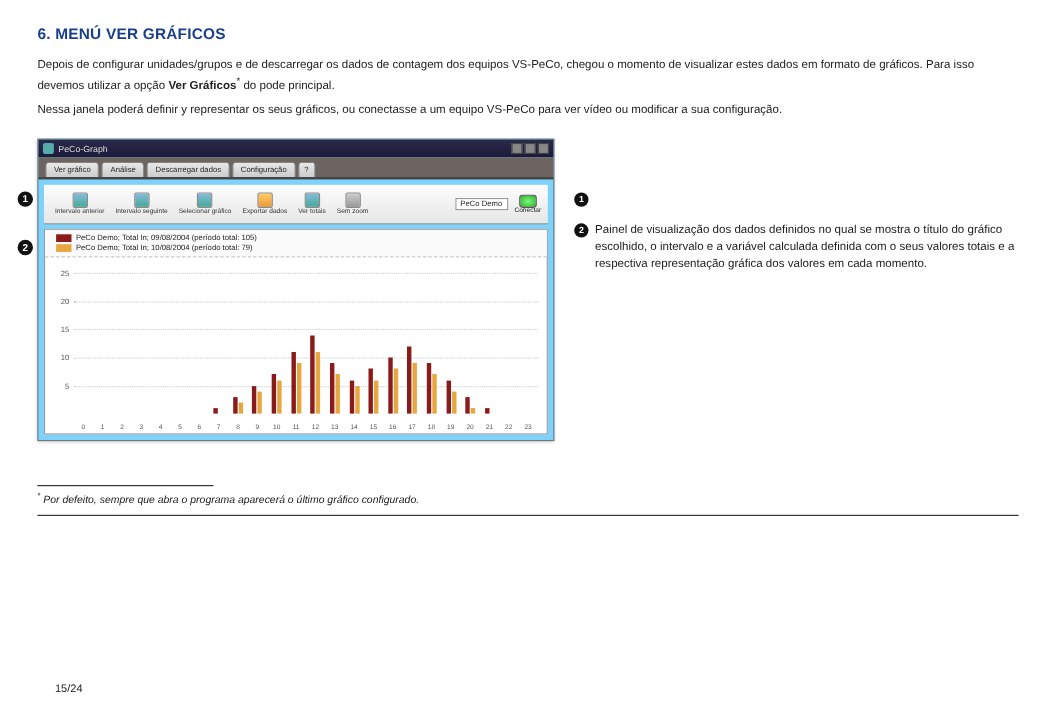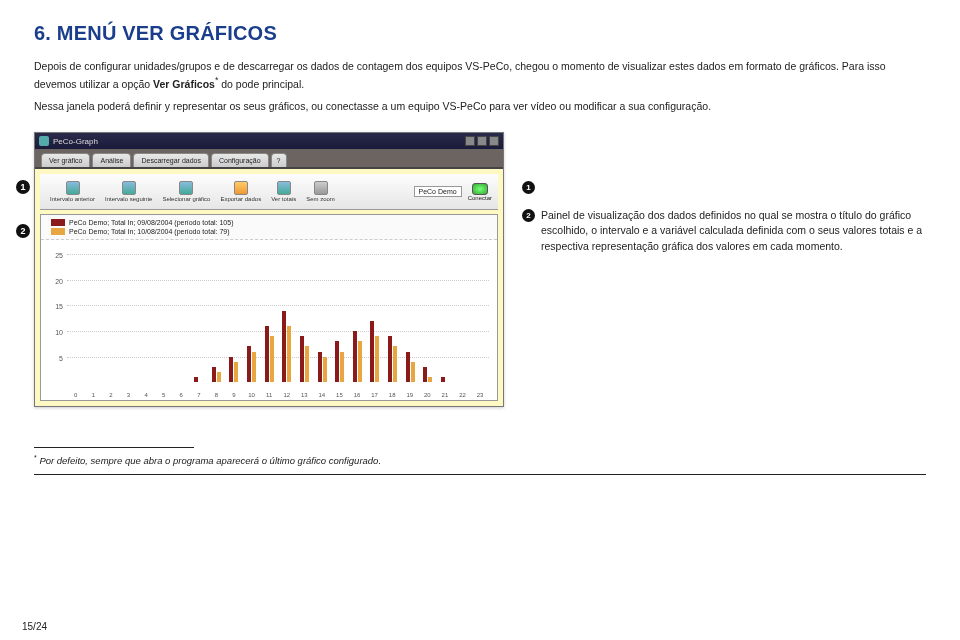--- a/index.html
+++ b/index.html
@@ -1,31 +1,31 @@
 <!DOCTYPE html>
 <html><head>
 <meta charset="utf-8">
 <style>
   * { box-sizing: border-box; margin: 0; padding: 0; }
   html, body { width: 960px; height: 640px; font-family: Arial, Helvetica, sans-serif; background: #fff; color: #222; }
   .page { padding: 22px 34px 10px 34px; position: relative; height: 100%; }
-  h1 { color: #1a3e8c; font-size: 20px; font-weight: bold; margin-bottom: 14px; letter-spacing: 0.2px; }
+  h1 { color: #1a3e8c; font-size: 14px; font-weight: bold; margin-bottom: 14px; letter-spacing: 0.2px; }
   p { font-size: 10.5px; line-height: 1.45; margin-bottom: 7px; color: #222; }
   .bold { font-weight: bold; }
 
   .figure-row { display: flex; align-items: flex-start; gap: 18px; margin-top: 18px; }
   .figure-col { position: relative; width: 470px; flex-shrink: 0; }
   .desc-col { flex: 1; padding-top: 48px; }
 
   .marker { position: absolute; width: 14px; height: 14px; background: #111; color: #fff; border-radius: 50%; font-size: 9px; display: flex; align-items: center; justify-content: center; font-weight: bold; }
   .m1 { left: -18px; top: 48px; }
   .m2 { left: -18px; top: 92px; }
 
   
-  .app-window { width: 470px; border: 1px solid #777; background: #fef9c3; box-shadow: 0 1px 3px rgba(0,0,0,0.2); }
+  .app-window { width: 470px; border: 1px solid #777; background: #7dd3fc; box-shadow: 0 1px 3px rgba(0,0,0,0.2); }
   .titlebar { background: linear-gradient(#2a2a4a,#1a1a3a); height: 16px; display: flex; align-items: center; justify-content: space-between; padding: 0 4px; }
   .titlebar .ticon { width: 10px; height: 10px; background: #5aa; border-radius: 2px; }
   .titlebar .tname { color: #ddd; font-size: 8px; flex: 1; padding-left: 4px; }
   .titlebar .wbtn { width: 10px; height: 10px; background: #888; margin-left: 2px; border: 1px solid #444; }
 
   .tabbar { background: #6b6460; height: 20px; display: flex; align-items: flex-end; gap: 2px; padding: 2px 6px 0 6px; border-bottom: 2px solid #444; }
   .tab { background: linear-gradient(#e8e8e8,#ccc); border: 1px solid #888; border-bottom: none; border-radius: 4px 4px 0 0; font-size: 7px; padding: 3px 7px; color: #222; }
   .tab.help { padding: 3px 5px; }
 
   .toolbar { background: linear-gradient(#fdfdfd,#e6e6e6); height: 36px; display: flex; align-items: center; padding: 2px 6px; gap: 2px; border-bottom: 1px solid #999; margin: 5px 5px 0 5px; }
@@ -60,21 +60,21 @@
 
   
   .desc-item { display: flex; align-items: flex-start; gap: 6px; margin-bottom: 14px; }
   .desc-item .num { width: 13px; height: 13px; background: #111; color: #fff; border-radius: 50%; font-size: 8px; display: flex; align-items: center; justify-content: center; flex-shrink: 0; margin-top: 1px; font-weight: bold; }
   .desc-item .txt { font-size: 10.5px; line-height: 1.45; }
 
   .footnote-sep { border-top: 1px solid #222; width: 160px; margin-top: 40px; margin-bottom: 6px; }
   .footnote { font-size: 9.5px; font-style: italic; color: #222; }
   .footnote .ast { font-style: normal; vertical-align: super; font-size: 7px; }
   .bottom-rule { border-top: 1px solid #222; margin-top: 8px; }
-  .pagenum { position: absolute; bottom: 8px; left: 22px; font-size: 10px; color: #222; }
+  .pagenum { position: absolute; bottom: 8px; left: 50px; font-size: 10px; color: #222; }
 </style>
 </head>
 <body>
 
 <div class="page">
   <h1>6. MENÚ VER GRÁFICOS</h1>
 
   <p>
     <span>Depois de configurar unidades/grupos e de descarregar os dados de contagem dos equipos VS-PeCo, chegou o momento de visualizar estes dados em formato de gráficos. Para isso devemos utilizar a opção </span><span class="bold">Ver Gráficos</span><sup>*</sup><span> do pode principal.</span>
   </p>

